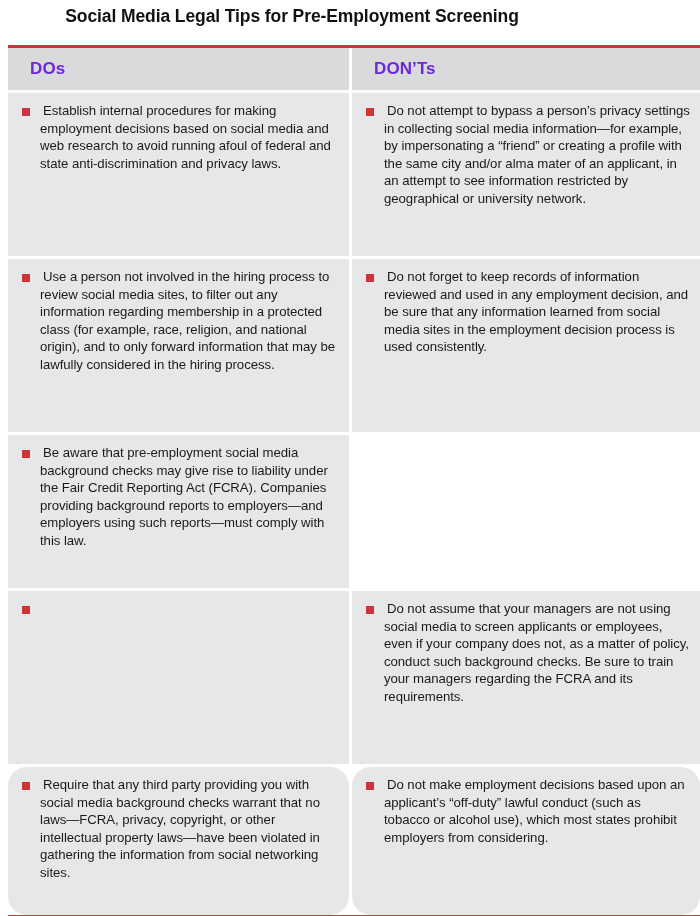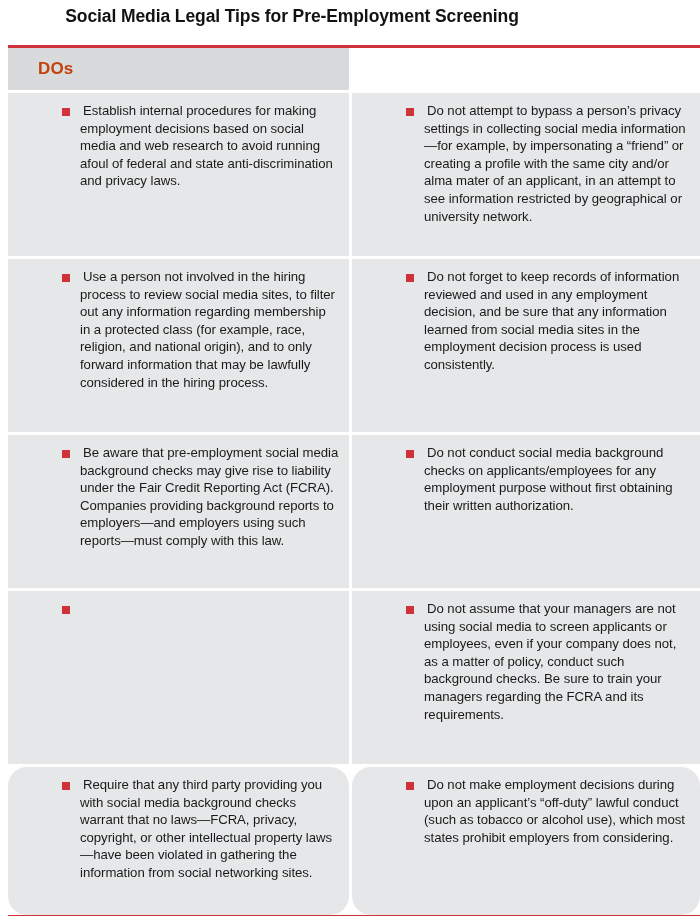--- a/index.html
+++ b/index.html
@@ -63,29 +63,28 @@
   }
   .header-row .cell {
     background: #d9dadb;
     height: 42px;
     display: flex;
     align-items: center;
   }
   .header-label {
     font-size: 17px;
     font-weight: bold;
-    color: #c2410c;
-    padding-left: 30px;
+    color: #6d28d9;
+    padding-left: 22px;
     letter-spacing: 0.1px;
   }
   .bullet-item {
     display: flex;
     padding: 9px 10px 10px 14px;
     box-sizing: border-box;
-    margin-left: 40px;
   }
   .bullet-square {
     flex: 0 0 auto;
     width: 8px;
     height: 8px;
     background: #cf3339;
     margin-top: 6px;
     margin-right: 10px;
   }
   .bullet-text {
@@ -108,20 +107,23 @@
 
 <div class="page">
 
   <h1 class="title">Social Media Legal Tips for Pre-Employment Screening</h1>
 
   <div class="table-wrap">
 
     <div class="row header-row">
       <div class="cell left">
         <span class="header-label">DOs</span>
+      </div>
+      <div class="cell right">
+        <span class="header-label">DON’Ts</span>
       </div>
     </div>
 
     <div class="row r1">
       <div class="cell left">
         <div class="bullet-item">
           <span class="bullet-square"></span>
           <span class="bullet-text">Establish internal procedures for making employment decisions based on social media and web research to avoid running afoul of federal and state anti-discrimination and privacy laws.</span>
         </div>
       </div>
@@ -148,26 +150,20 @@
       </div>
     </div>
 
     <div class="row r3">
       <div class="cell left">
         <div class="bullet-item">
           <span class="bullet-square"></span>
           <span class="bullet-text">Be aware that pre-employment social media background checks may give rise to liability under the Fair Credit Reporting Act (FCRA). Companies providing background reports to employers—and employers using such reports—must comply with this law.</span>
         </div>
       </div>
-      <div class="cell right">
-        <div class="bullet-item">
-          <span class="bullet-square"></span>
-          <span class="bullet-text">Do not conduct social media background checks on applicants/employees for any employment purpose without first obtaining their written authorization.</span>
-        </div>
-      </div>
     </div>
 
     <div class="row r4">
       <div class="cell left">
         <div class="bullet-item">
           <span class="bullet-square"></span>
         </div>
       </div>
       <div class="cell right">
         <div class="bullet-item">
@@ -180,19 +176,19 @@
     <div class="row r5">
       <div class="cell left">
         <div class="bullet-item">
           <span class="bullet-square"></span>
           <span class="bullet-text">Require that any third party providing you with social media background checks warrant that no laws—FCRA, privacy, copyright, or other intellectual property laws—have been violated in gathering the information from social networking sites.</span>
         </div>
       </div>
       <div class="cell right">
         <div class="bullet-item">
           <span class="bullet-square"></span>
-          <span class="bullet-text">Do not make employment decisions during upon an applicant’s “off-duty” lawful conduct (such as tobacco or alcohol use), which most states prohibit employers from considering.</span>
+          <span class="bullet-text">Do not make employment decisions based upon an applicant’s “off-duty” lawful conduct (such as tobacco or alcohol use), which most states prohibit employers from considering.</span>
         </div>
       </div>
     </div>
 
   </div>
 </div>
 
 </body></html>

